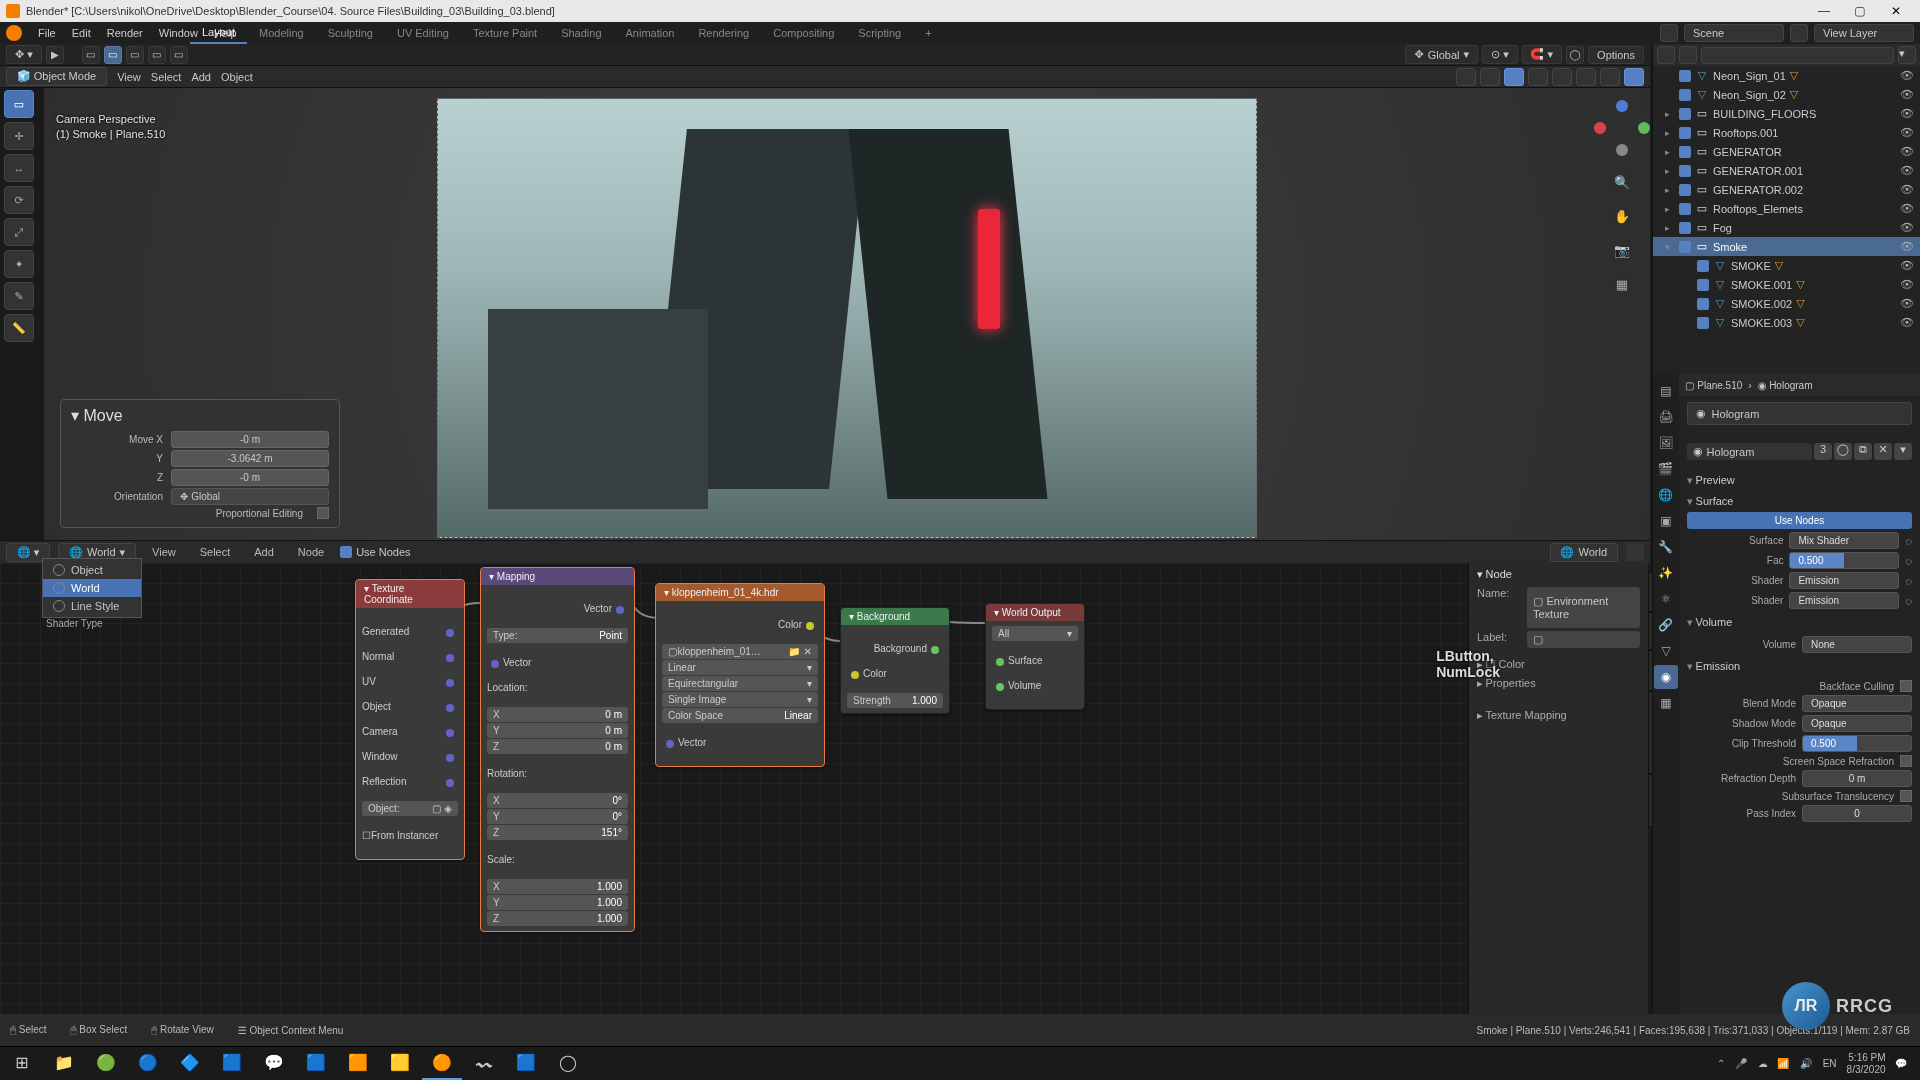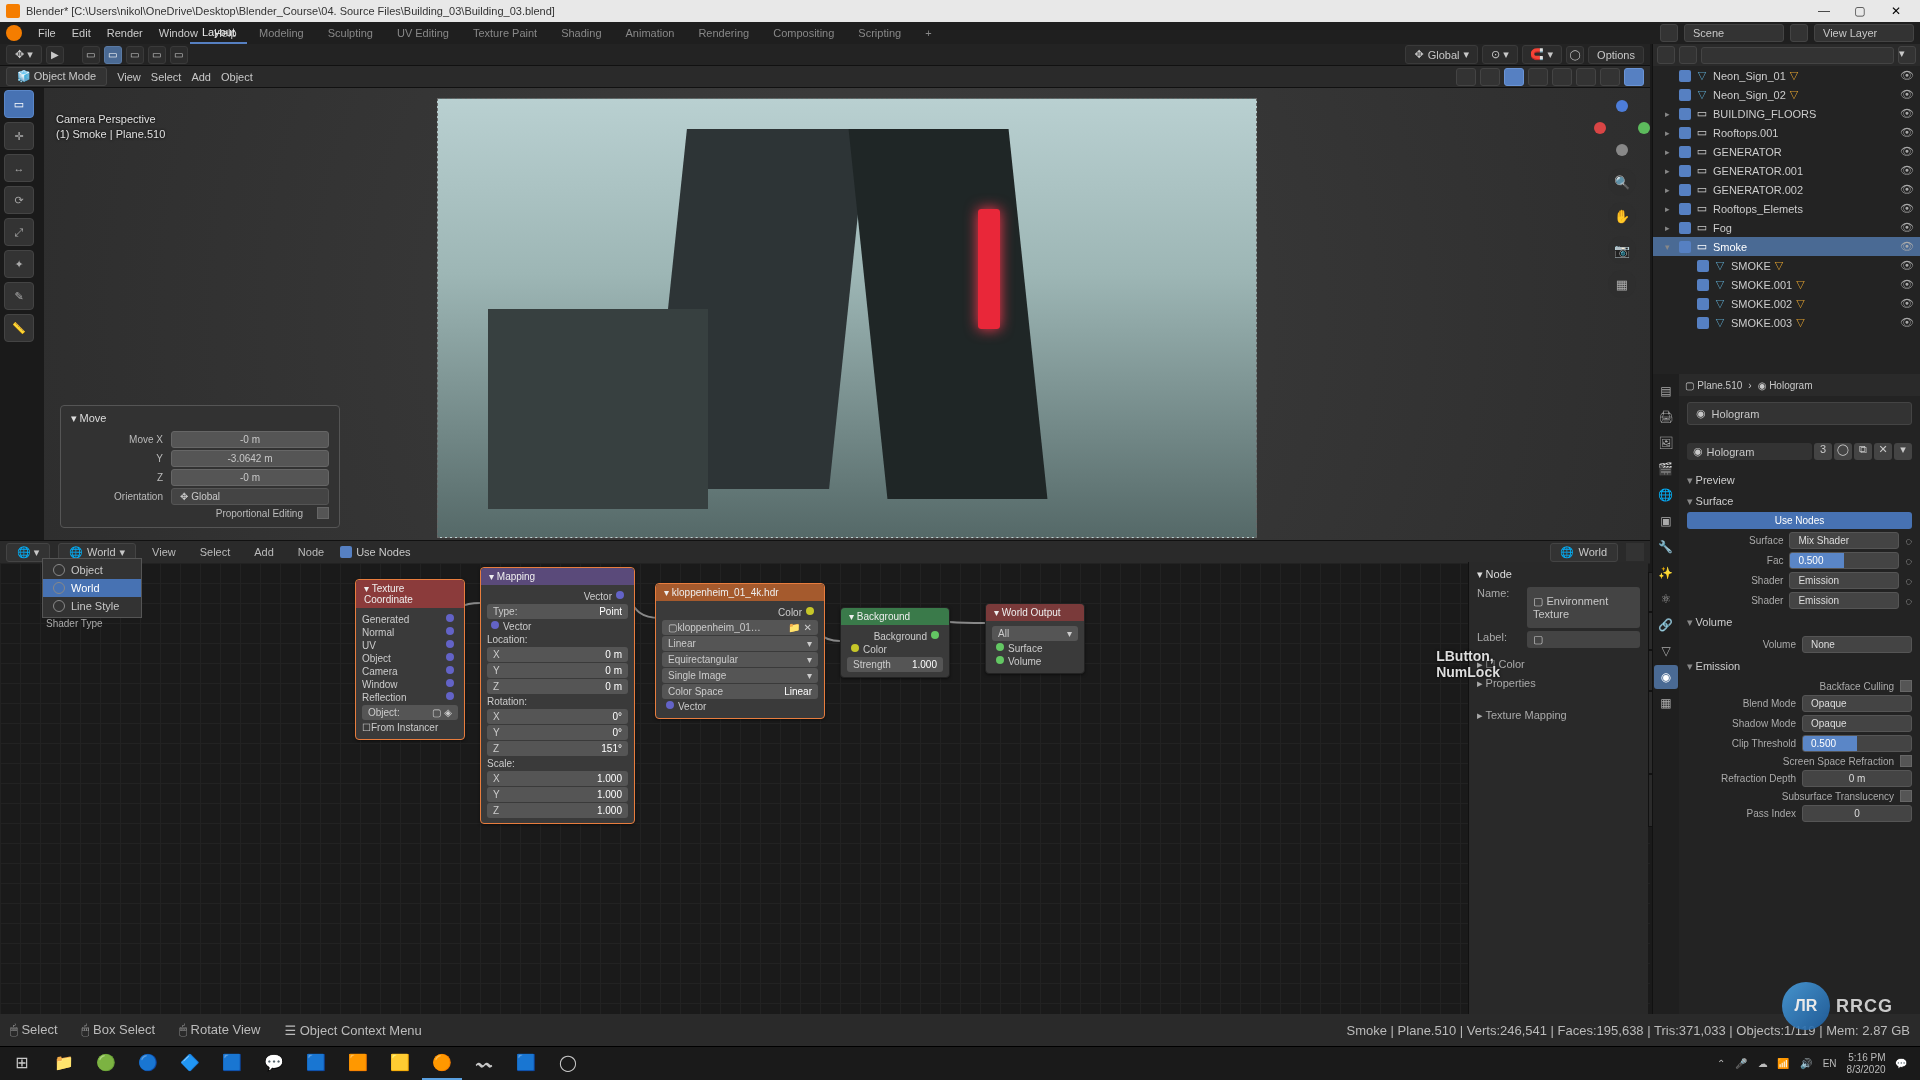--- a/index.html
+++ b/index.html
@@ -45,21 +45,21 @@
   .ltools{position:absolute;top:88px;left:4px;width:36px;display:flex;flex-direction:column;gap:4px;padding-top:2px}
   .ltools .t{width:30px;height:28px;background:#333;border:1px solid #444;border-radius:4px;display:flex;align-items:center;justify-content:center;color:#aaa}
   .ltools .t.sel{background:#4772b3;border-color:#5a86c7;color:#fff}
   
   .gcol{position:absolute;top:100px;right:280px;width:36px;display:flex;flex-direction:column;gap:6px;align-items:center}
   .gizmo{width:56px;height:56px;position:relative;margin-bottom:6px}
   .gizmo .ball{width:12px;height:12px;border-radius:50%;position:absolute}
   .gcol .cir{width:28px;height:28px;background:#2e2e2e;border-radius:50%;display:flex;align-items:center;justify-content:center;color:#aaa;font-size:13px}
   
   .movep{position:absolute;left:60px;bottom:552px;width:280px;background:rgba(50,50,50,.85);border:1px solid #555;border-radius:4px;padding:6px 10px}
-  .movep .hd{color:#ddd;font-size:11px;margin-bottom:6px}
+  .movep .hd{color:#ddd;font-size:16px;margin-bottom:6px}
   .movep .row{display:flex;align-items:center;margin:2px 0}
   .movep .row .lab{width:100px;text-align:right;padding-right:8px;color:#bbb;font-size:10px}
   .movep .row .val{flex:1;background:#555;border:1px solid #666;border-radius:3px;padding:2px 8px;text-align:center;font-size:10px}
   .movep .row .dd{flex:1;background:#444;border:1px solid #555;border-radius:3px;padding:2px 8px;font-size:10px}
   .movep .ck{width:12px;height:12px;background:#555;border:1px solid #666;display:inline-block;margin-left:6px}
   
   .ned{position:absolute;left:0;right:270px;top:540px;bottom:38px;background:#1e1e1e;border-top:1px solid #111}
   .nhdr{height:22px;background:#2a2a2a;display:flex;align-items:center;padding:0 6px;gap:8px}
   .nhdr .drop{background:#333;border:1px solid #444;border-radius:3px;padding:2px 10px;display:flex;gap:4px;align-items:center}
   .nhdr .mi{padding:4px 8px;color:#bbb;font-size:11px}
@@ -67,21 +67,21 @@
   .ngrid{position:absolute;inset:22px 0 0 0;background:#1a1a1a;background-image:linear-gradient(#222 1px,transparent 1px),linear-gradient(90deg,#222 1px,transparent 1px);background-size:20px 20px}
   
   .ctxm{position:absolute;left:42px;top:558px;width:100px;background:#333;border:1px solid #555;padding:2px 0}
   .ctxm .it{padding:3px 10px;font-size:11px;display:flex;gap:6px;align-items:center}
   .ctxm .it.sel{background:#4772b3;color:#fff}
   .ctxm .ic{width:12px;height:12px;border:1px solid #888;border-radius:50%}
   
   .node{position:absolute;background:#3a3a3a;border:1px solid #222;border-radius:4px;font-size:10px;color:#ccc;box-shadow:0 1px 3px rgba(0,0,0,.5)}
   .node .nh{padding:3px 8px;border-radius:4px 4px 0 0;color:#eee;font-size:10px}
   .node .nb{padding:4px 6px}
-  .node .nr{display:flex;align-items:flex-start;margin:2px 0}
+  .node .nr{display:flex;align-items:flex-end;margin:14px 0}
   .node .nr .l{flex:1}
   .node .fld{background:#555;border-radius:3px;padding:2px 6px;margin:1px 0;display:flex}
   .node .fld .k{flex:1}
   .node .fld .v{color:#fff}
   .node.sel{border-color:#e87d3e}
   .sock{width:8px;height:8px;border-radius:50%;display:inline-block;margin:0 4px}
   .sock.vec{background:#6363c7}
   .sock.col{background:#c7c729}
   .sock.sh{background:#63c763}
   .wire{stroke:#888;stroke-width:2;fill:none}
@@ -113,21 +113,21 @@
   .psec{padding:4px 8px;font-size:11px;color:#ddd}
   .psec .dshd{color:#ccc;padding:4px 0;border-bottom:none}
   .psec .dshd::before{content:"▾ ";color:#888}
   .psec .r{display:flex;align-items:center;margin:3px 0;gap:6px}
   .psec .r .k{flex:1;text-align:right;color:#aaa;font-size:10px}
   .psec .r .v{width:110px;background:#444;border:1px solid #555;border-radius:3px;padding:2px 8px;font-size:10px;text-align:left}
   .psec .r .v.sl{background:linear-gradient(90deg,#5a86c7 50%,#444 50%);color:#fff;}
   .psec .r .v.ct{text-align:center}
   .psec .btn{background:#4772b3;border-radius:3px;padding:3px 0;text-align:center;color:#fff;font-size:10px}
   
-  .status{position:absolute;left:0;right:0;bottom:34px;height:18px;background:#2a2a2a;display:flex;align-items:center;padding:16px 10px;gap:24px;color:#bbb;font-size:13px}
+  .status{position:absolute;left:0;right:0;bottom:34px;height:18px;background:#2a2a2a;display:flex;align-items:center;padding:16px 10px;gap:24px;color:#bbb;font-size:10px}
   .status .r{margin-left:auto}
   
   .taskbar{position:absolute;left:0;right:0;bottom:0;height:34px;background:#1a1a1a;border-top:1px solid #000;display:flex;align-items:center;padding:0 2px;gap:2px}
   .taskbar .tic{width:40px;height:32px;display:flex;align-items:center;justify-content:center;font-size:16px;border-bottom:2px solid transparent}
   .taskbar .tic.act{border-bottom-color:#5aa0e0}
   .taskbar .tray{margin-left:auto;display:flex;align-items:center;gap:10px;padding-right:10px;color:#bbb;font-size:10px}
   .taskbar .clock{text-align:right;line-height:12px}
   
   .keyhint{position:absolute;right:420px;bottom:400px;color:#ddd;font-size:14px;font-weight:600;text-shadow:0 0 3px #000}
   

